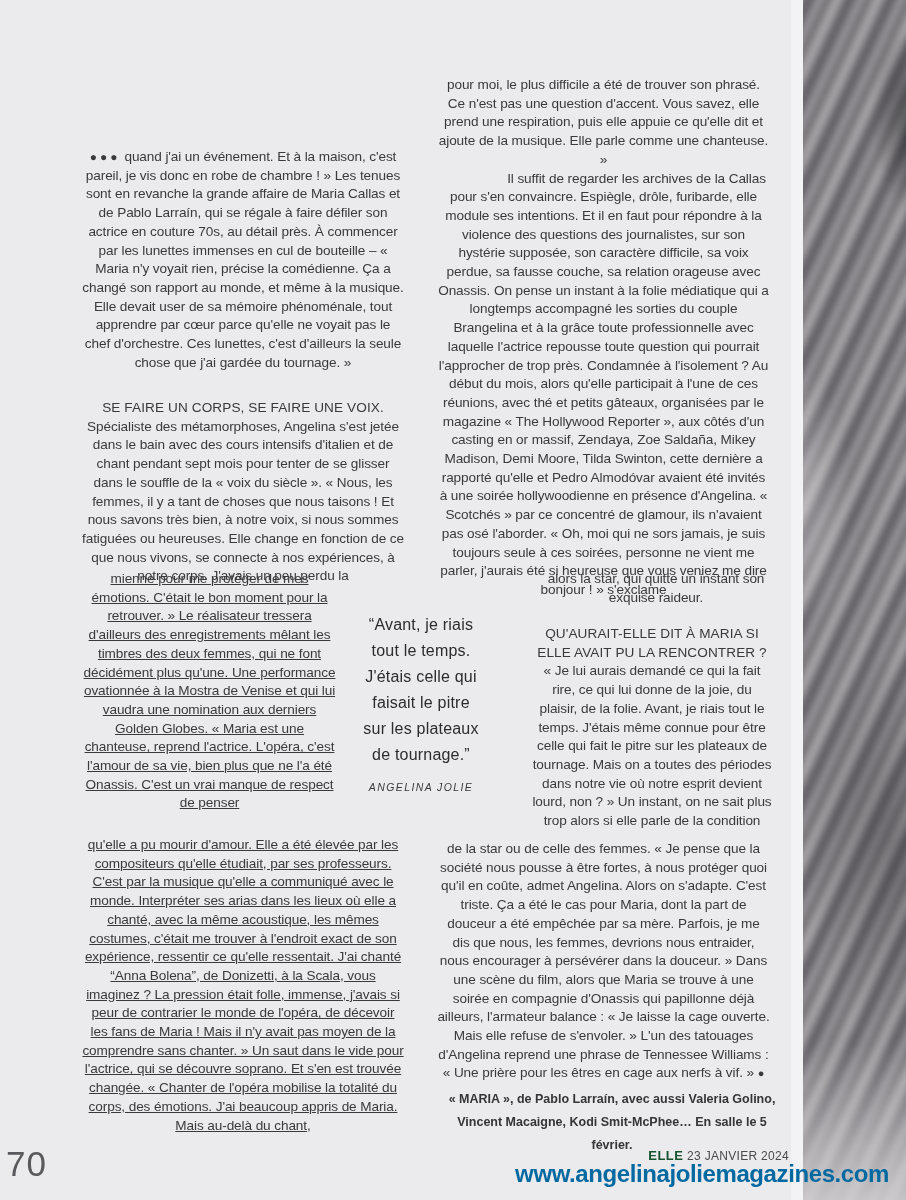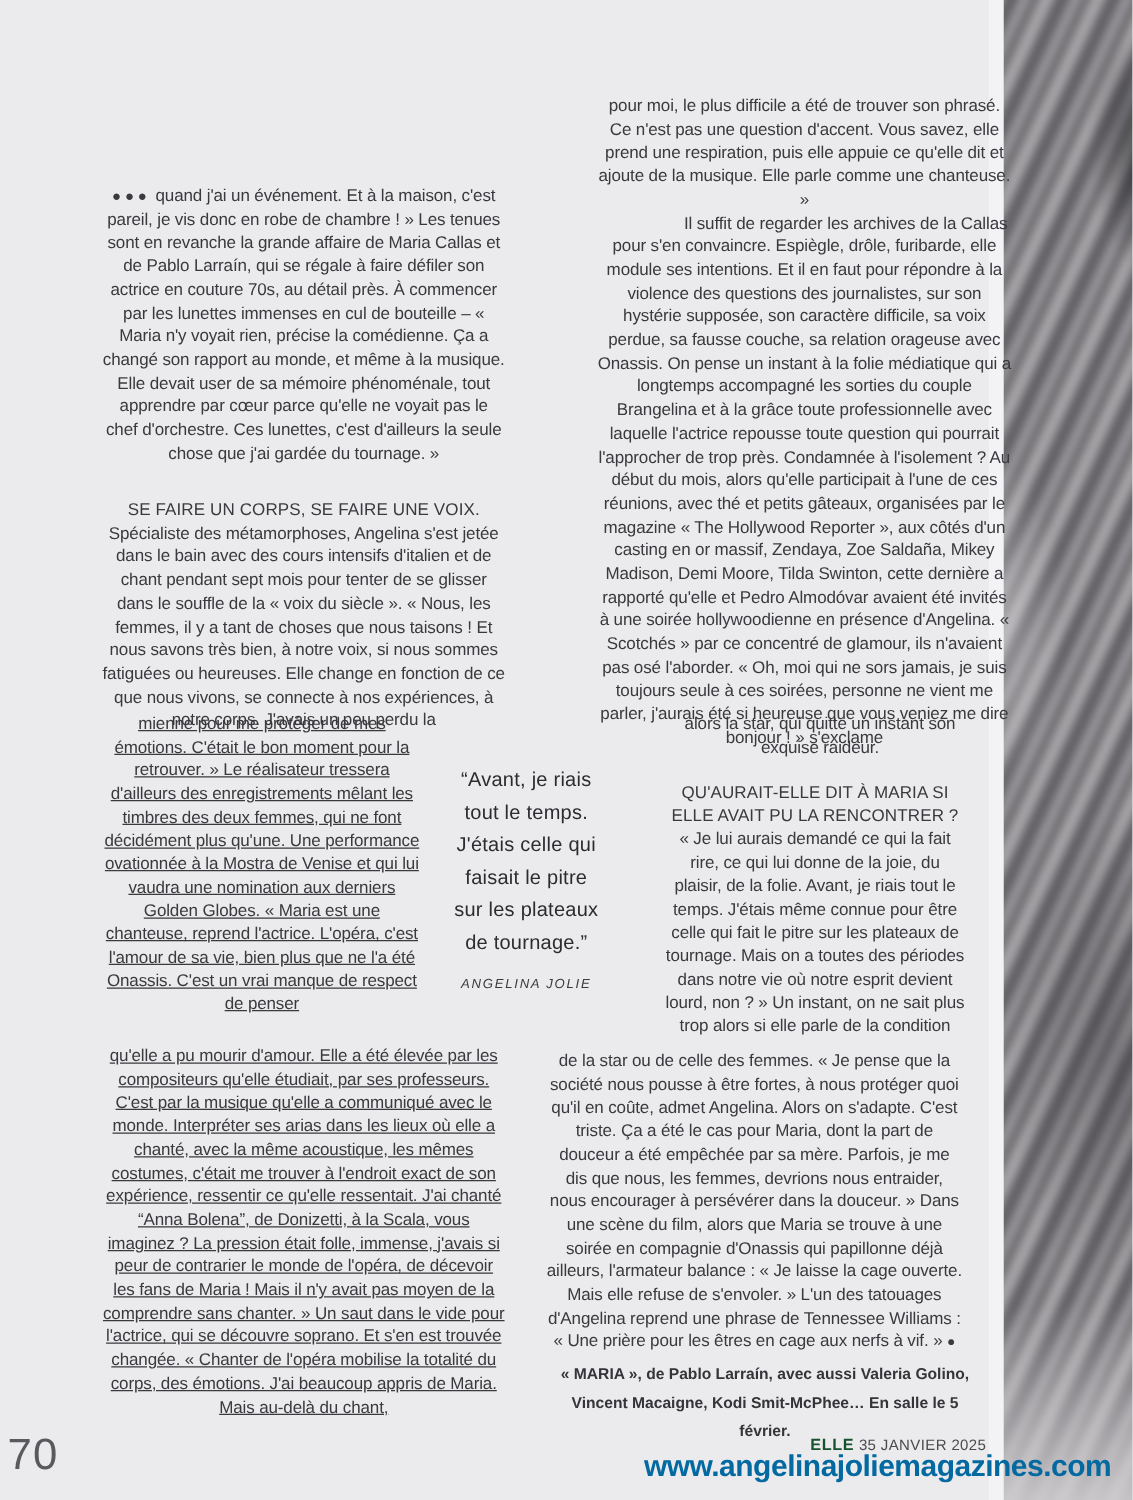--- a/index.html
+++ b/index.html
@@ -103,21 +103,21 @@
   <div class="pullquote">
     <div class="q">“Avant, je riais
 tout le temps.
 J'étais celle qui
 faisait le pitre
 sur les plateaux
 de tournage.”</div>
     <span class="attr">ANGELINA JOLIE</span>
   </div>
 
-  <div class="txt" style="left:437px;top:76px;width:333px;margin-left:40px;">
+  <div class="txt" style="left:437px;top:76px;width:333px;">
     <p>pour moi, le plus difficile a été de trouver son phrasé. Ce n'est pas une question d'accent. Vous savez, elle prend une respiration, puis elle appuie ce qu'elle dit et ajoute de la musique. Elle parle comme une chanteuse. »</p>
     <p class="indent">Il suffit de regarder les archives de la Callas pour s'en convaincre. Espiègle, drôle, furibarde, elle module ses intentions. Et il en faut pour répondre à la violence des questions des journalistes, sur son hystérie supposée, son caractère difficile, sa voix perdue, sa fausse couche, sa relation orageuse avec Onassis. On pense un instant à la folie médiatique qui a longtemps accompagné les sorties du couple Brangelina et à la grâce toute professionnelle avec laquelle l'actrice repousse toute question qui pourrait l'approcher de trop près. Condamnée à l'isolement ? Au début du mois, alors qu'elle participait à l'une de ces réunions, avec thé et petits gâteaux, organisées par le magazine « The Hollywood Reporter », aux côtés d'un casting en or massif, Zendaya, Zoe Saldaña, Mikey Madison, Demi Moore, Tilda Swinton, cette dernière a rapporté qu'elle et Pedro Almodóvar avaient été invités à une soirée hollywoodienne en présence d'Angelina. « Scotchés » par ce concentré de glamour, ils n'avaient pas osé l'aborder. « Oh, moi qui ne sors jamais, je suis toujours seule à ces soirées, personne ne vient me parler, j'aurais été si heureuse que vous veniez me dire bonjour ! » s'exclame</p>
   </div>
 
   <div class="txt" style="left:540px;top:570px;width:232px;text-align:left;">
     <p>alors la star, qui quitte un instant son exquise raideur.</p>
   </div>
 
   <div class="txt" style="left:532px;top:625px;width:240px;">
     <p><span class="runhead">QU'AURAIT-ELLE DIT À MARIA SI ELLE AVAIT PU LA RENCONTRER ?</span> <span>« Je lui aurais demandé ce qui la fait rire, ce qui lui donne de la joie, du plaisir, de la folie. Avant, je riais tout le temps. J'étais même connue pour être celle qui fait le pitre sur les plateaux de tournage. Mais on a toutes des périodes dans notre vie où notre esprit devient lourd, non ? » Un instant, on ne sait plus trop alors si elle parle de la condition</span></p>
@@ -126,18 +126,18 @@
   <div class="txt" style="left:437px;top:840px;width:333px;">
     <p><span>de la star ou de celle des femmes. « Je pense que la société nous pousse à être fortes, à nous protéger quoi qu'il en coûte, admet Angelina. Alors on s'adapte. C'est triste. Ça a été le cas pour Maria, dont la part de douceur a été empêchée par sa mère. Parfois, je me dis que nous, les femmes, devrions nous entraider, nous encourager à persévérer dans la douceur. » Dans une scène du film, alors que Maria se trouve à une soirée en compagnie d'Onassis qui papillonne déjà ailleurs, l'armateur balance : « Je laisse la cage ouverte. Mais elle refuse de s'envoler. » L'un des tatouages d'Angelina reprend une phrase de Tennessee Williams : « Une prière pour les êtres en cage aux nerfs à vif. »</span> <span class="endmark">●</span></p>
   </div>
 
   <div class="credit">« MARIA », de Pablo Larraín, avec aussi Valeria Golino, Vincent Macaigne, Kodi Smit-McPhee… En salle le 5 février.</div>
 
   <div class="folio">70</div>
 
   <div class="elle-line">
     <span class="brand">ELLE</span>
-    <span>35 JANVIER 2025</span>
+    <span>23 JANVIER 2024</span>
   </div>
 
   <div class="watermark">www.angelinajoliemagazines.com</div>
 
 </div>
 
 </body></html>

